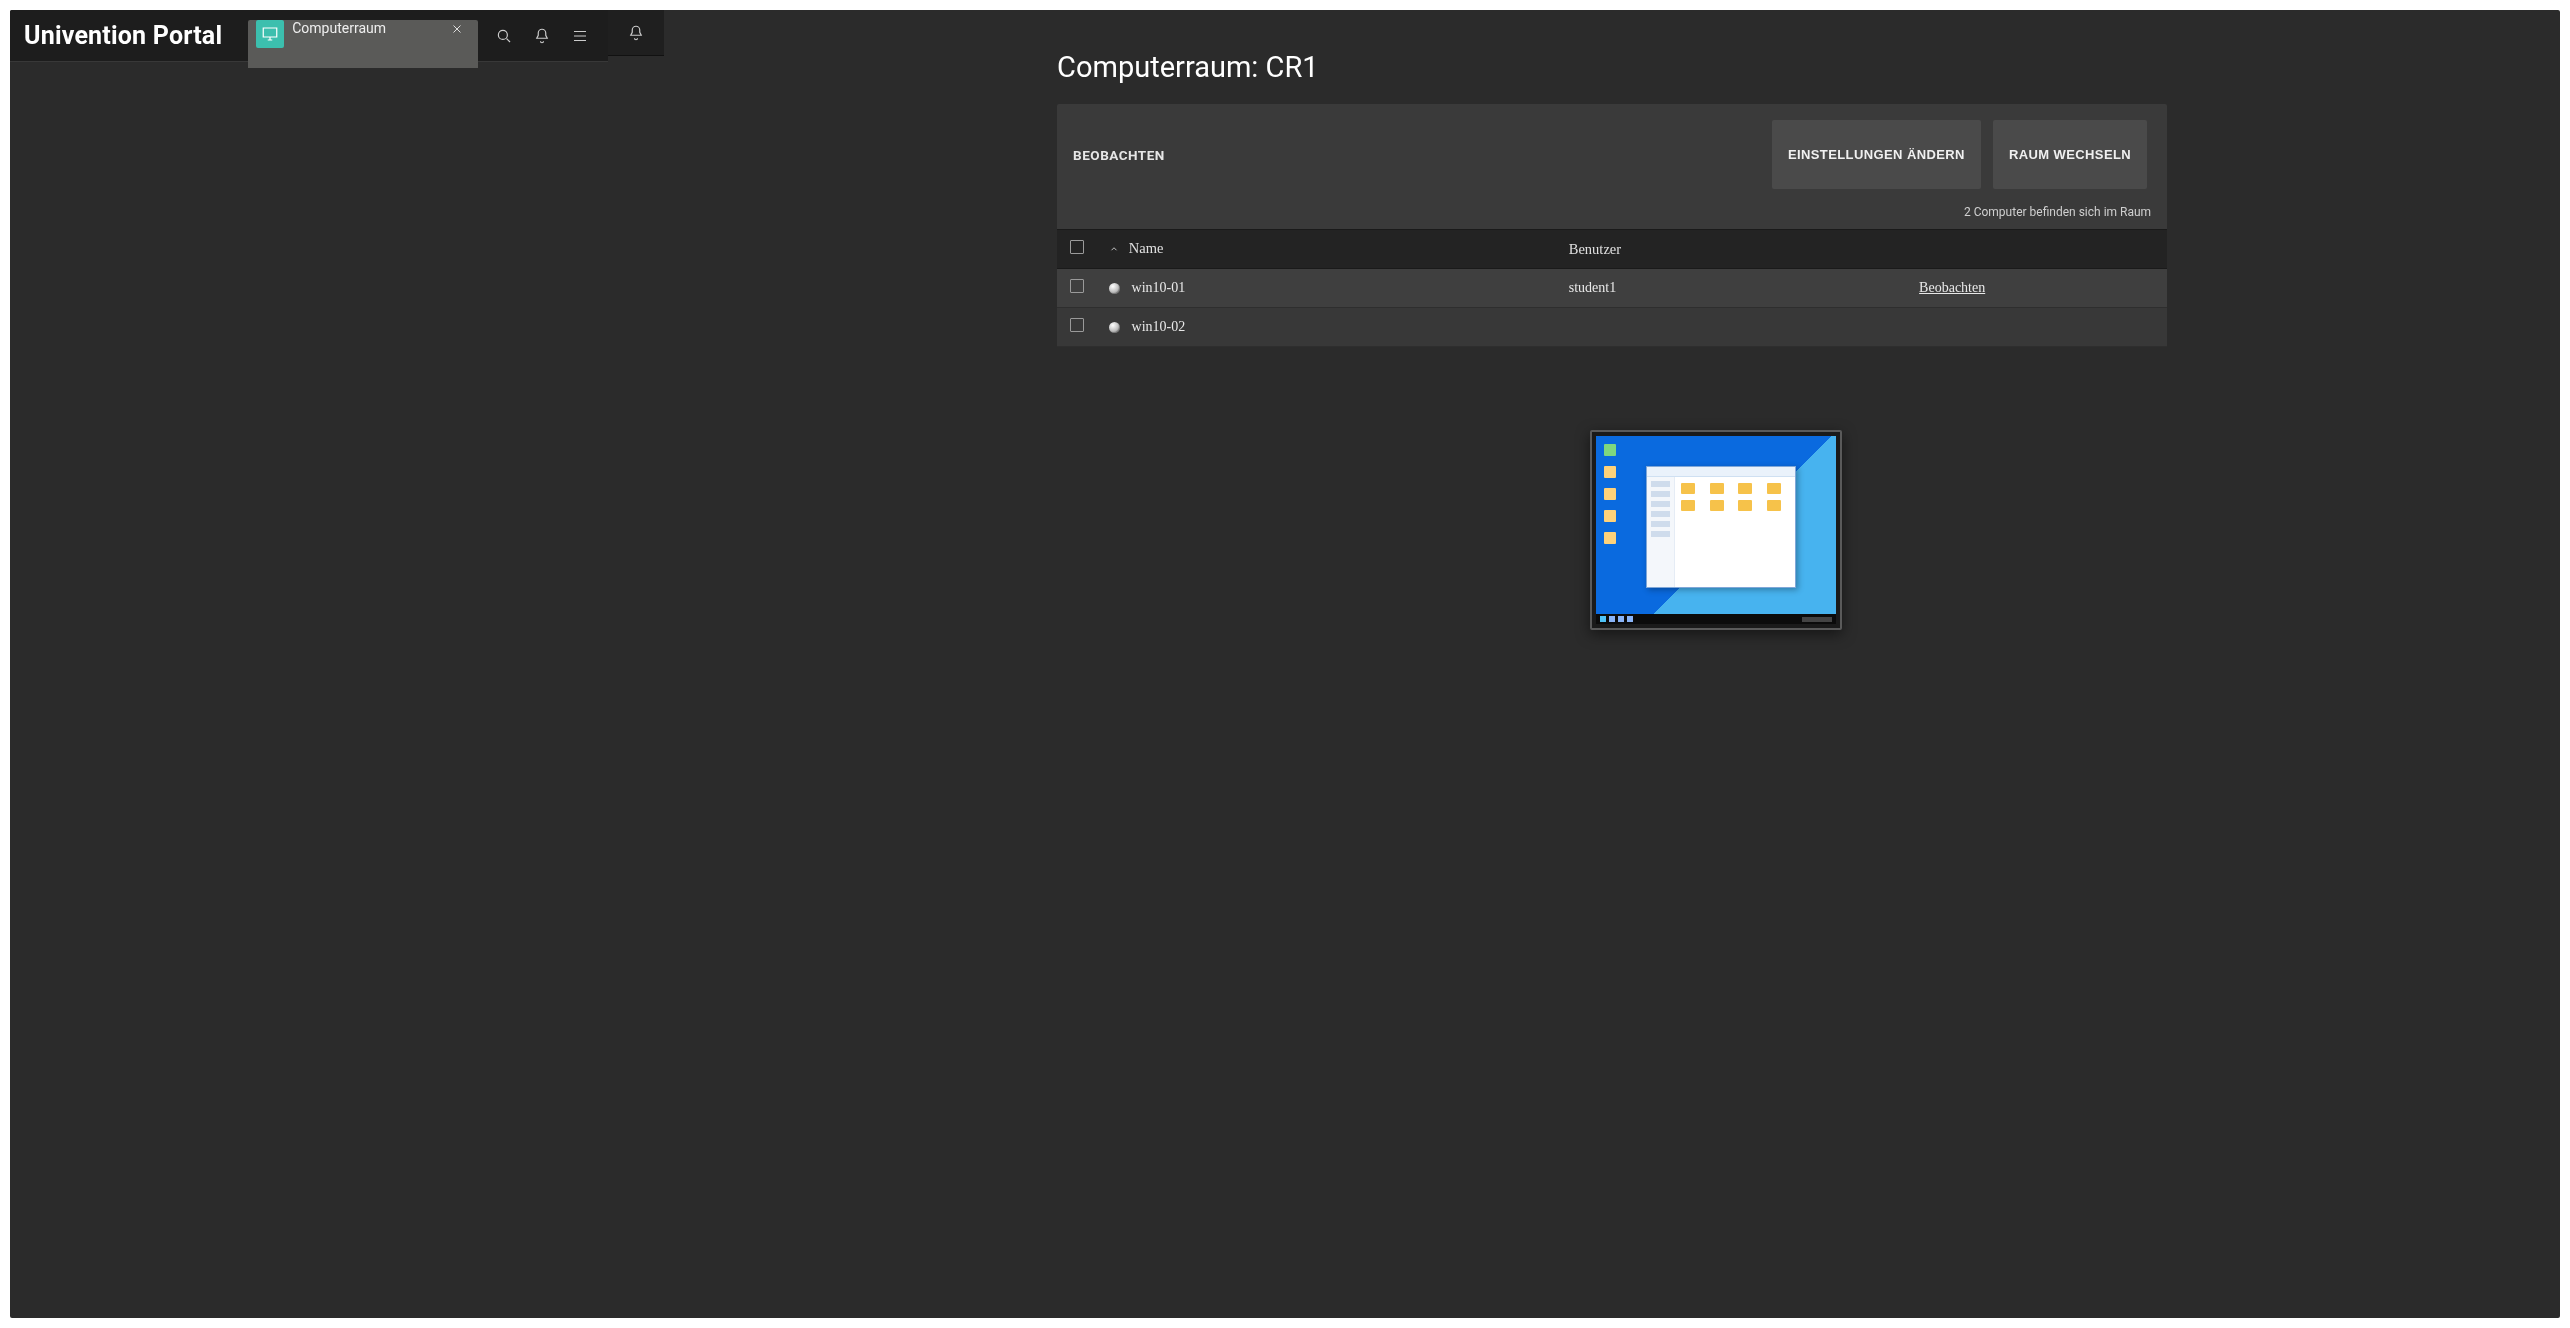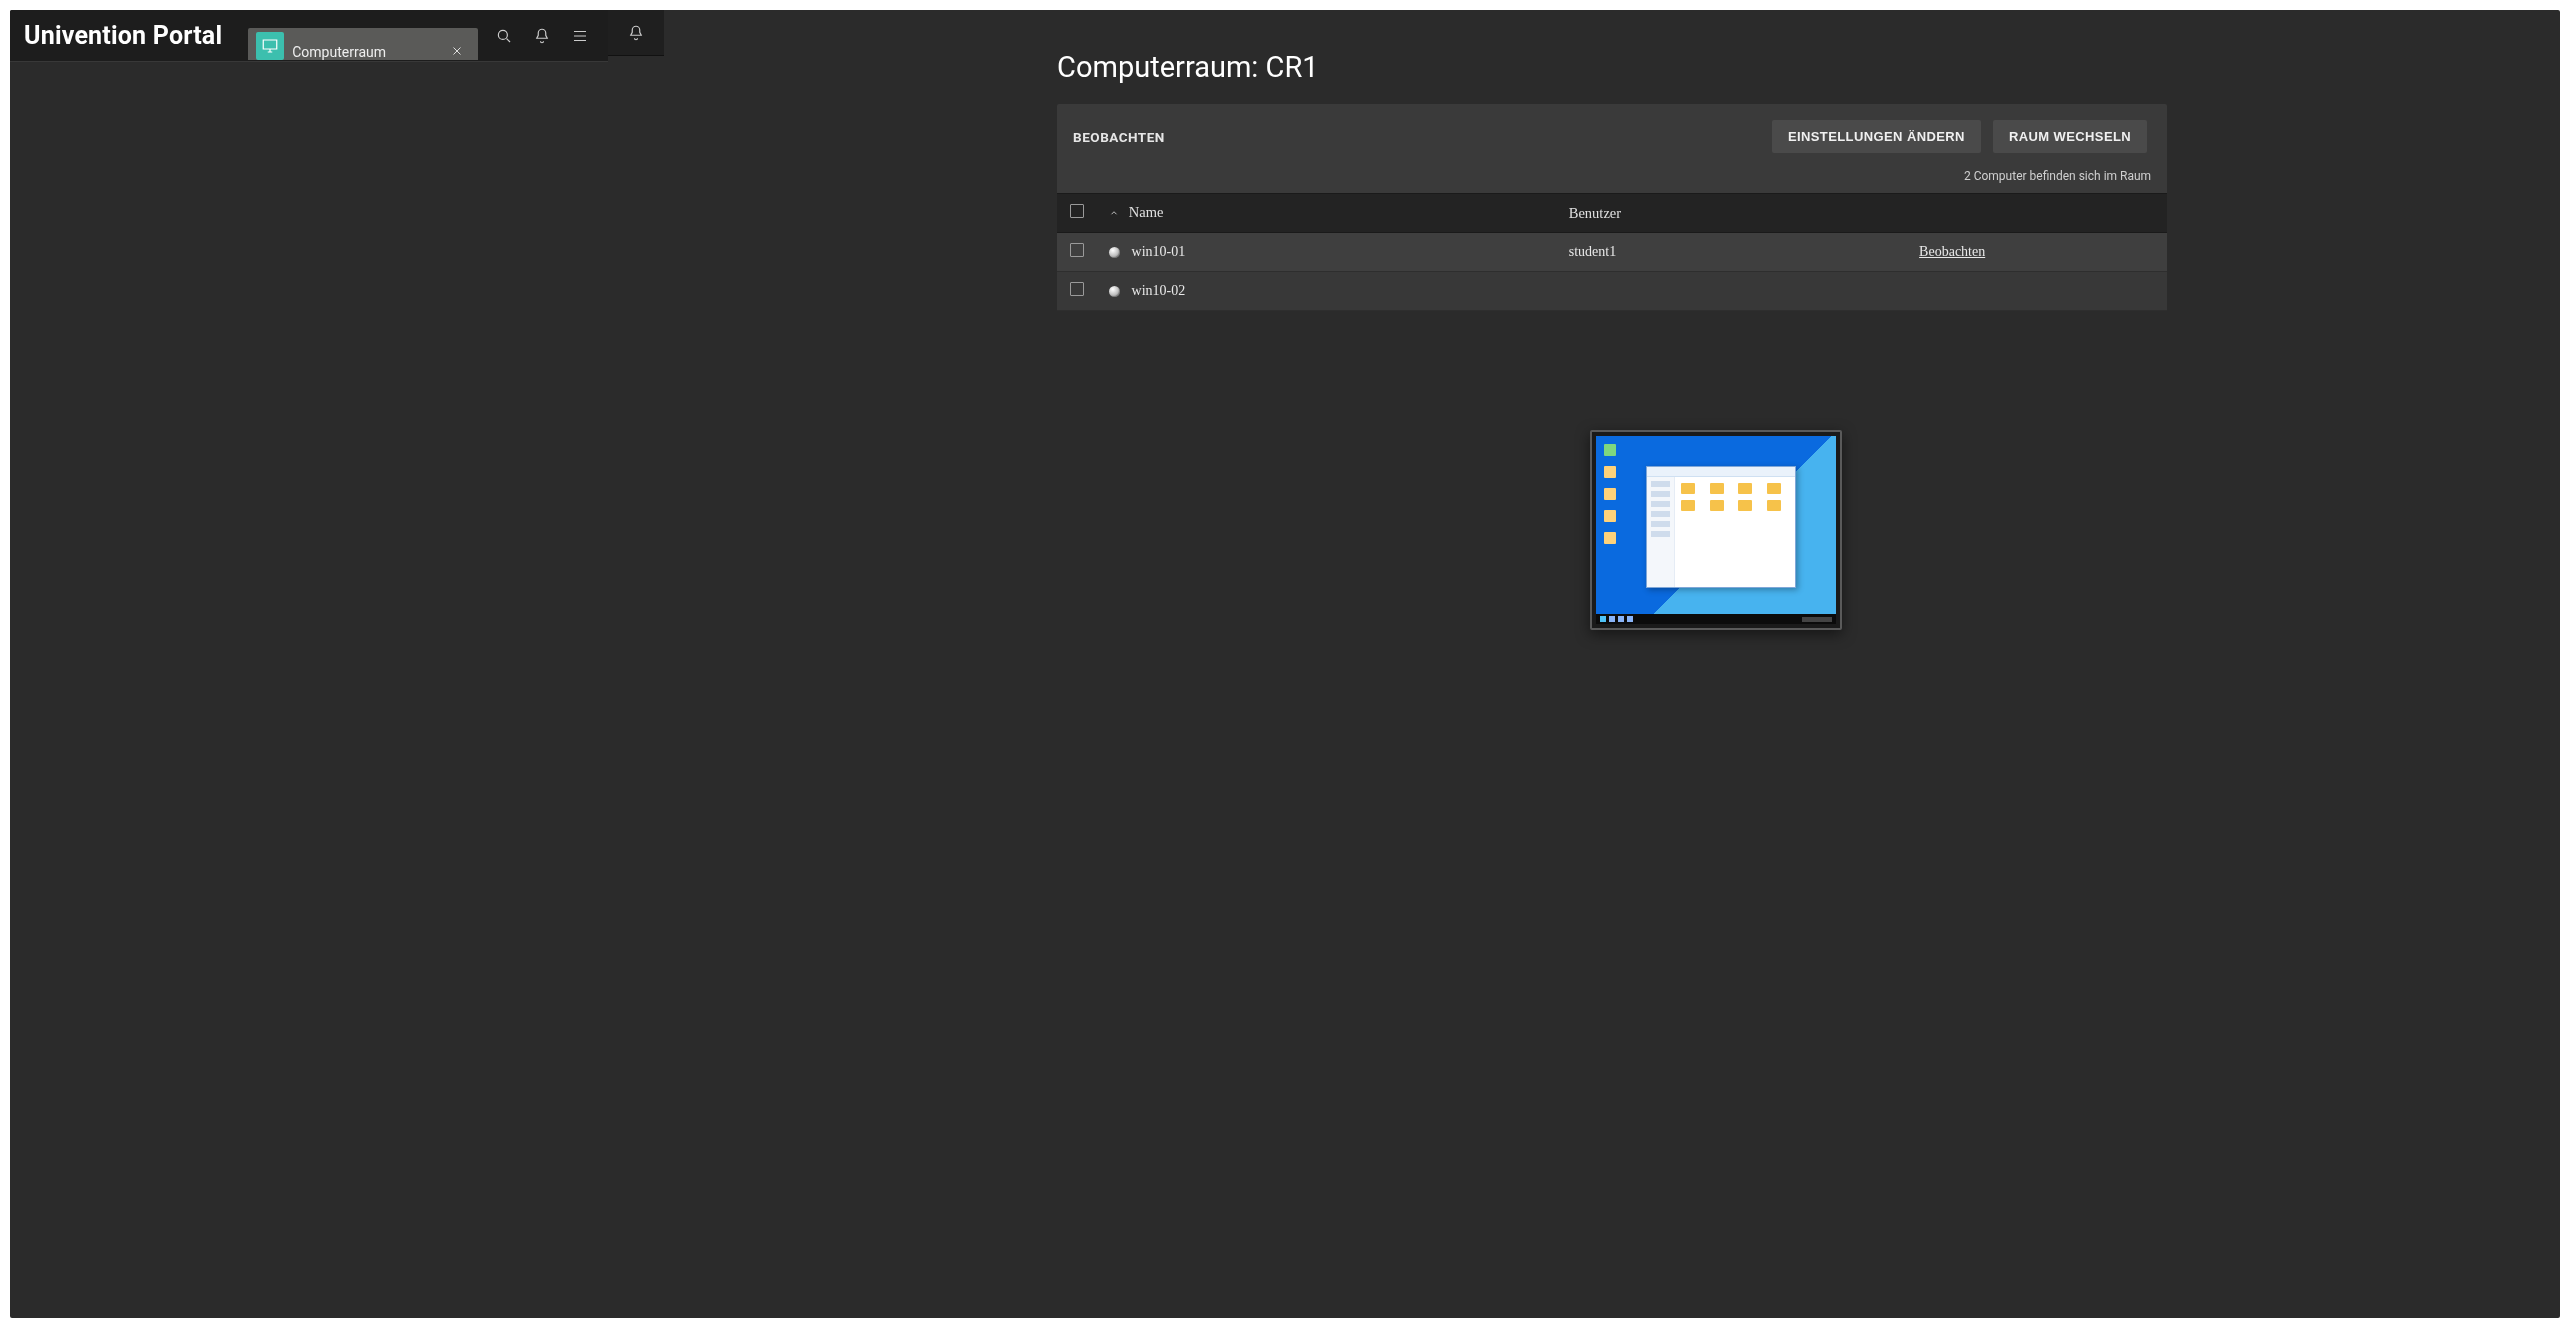--- a/index.html
+++ b/index.html
@@ -32,24 +32,24 @@
   .brand {
     color: #ffffff;
     font-size: 25px;
     font-weight: 700;
     letter-spacing: 0.2px;
     margin-right: 18px;
     white-space: nowrap;
   }
   .tab {
     display: flex;
-    align-items: flex-end;
+    align-items: flex-start;
     background: #5a5a58;
     color: #fff;
-    height: 32px;
+    height: 48px;
     padding: 0 12px 0 8px;
     border-radius: 2px 2px 0 0;
     gap: 8px;
     font-size: 14px;
     min-width: 230px;
     margin-top: 16px;
   }
   .tab-icon {
     width: 28px;
     height: 28px;
@@ -126,21 +126,21 @@
     flex:1;
     font-size: 13.5px;
     font-weight: 700;
     letter-spacing: 0.5px;
     color: #e6e6e6;
   }
   .btn {
     background: #4a4a4a;
     color: #f0f0f0;
     border: none;
-    padding: 9px 16px;
+    padding: 27px 16px;
     font-size: 13px;
     font-weight: 600;
     letter-spacing: 0.4px;
     border-radius: 2px;
     cursor:pointer;
   }
   .panel-sub {
     text-align: right;
     font-size: 12px;
     color: #cfcfcf;

